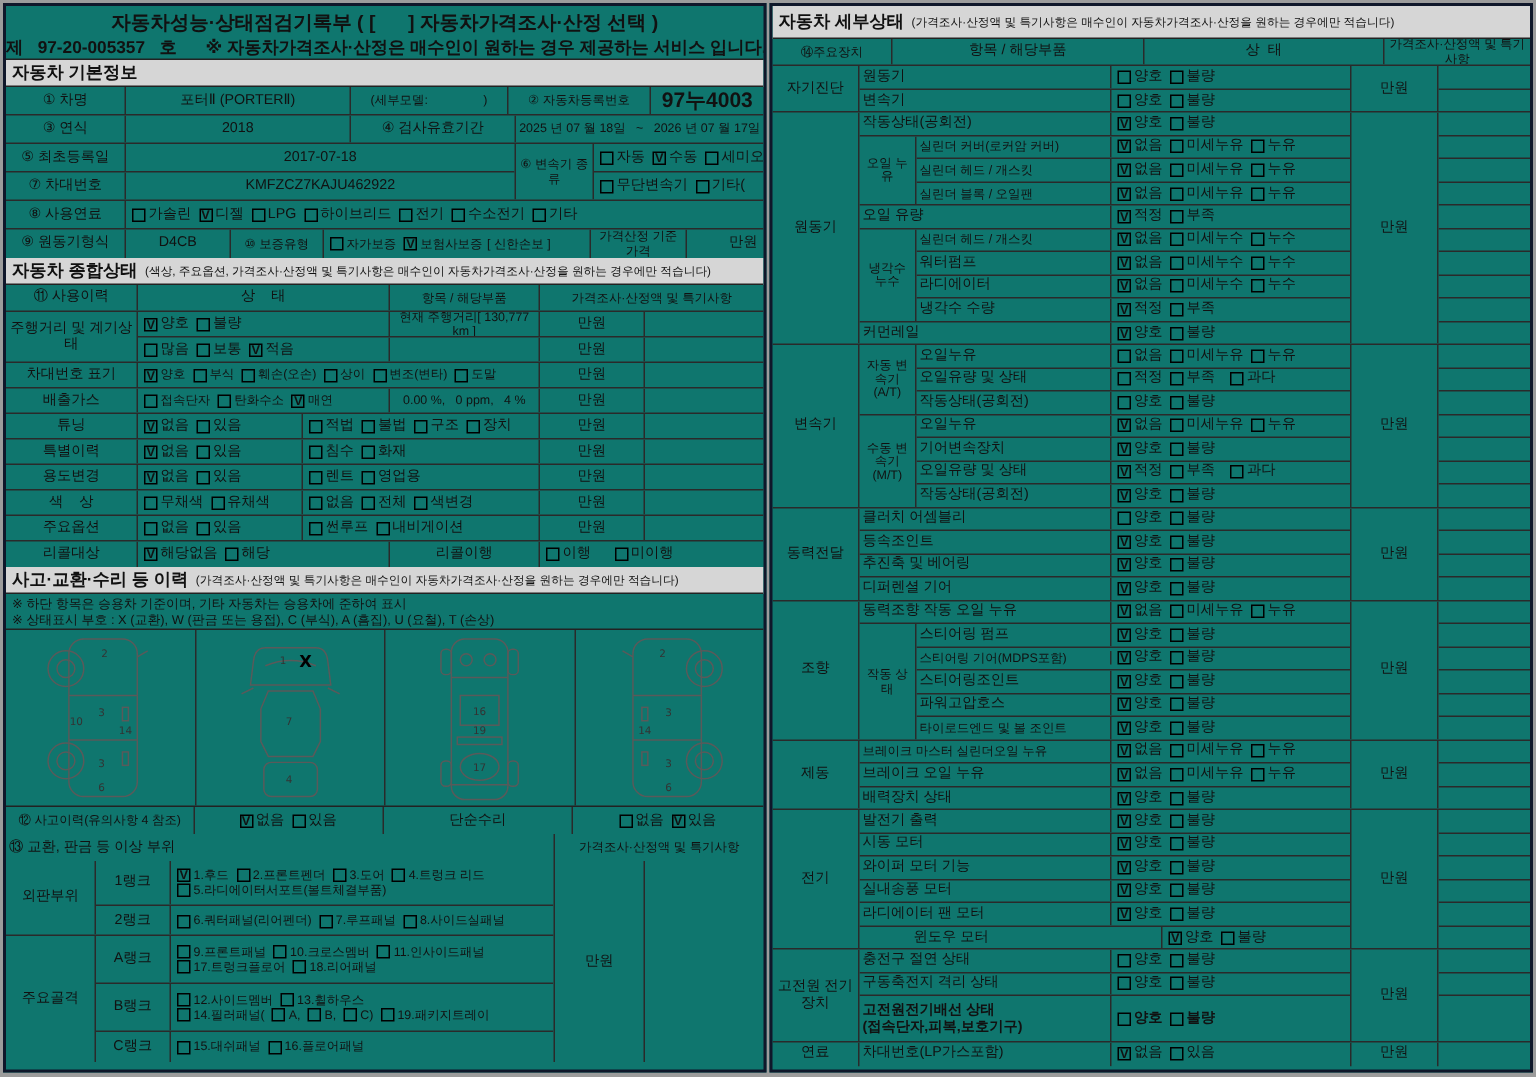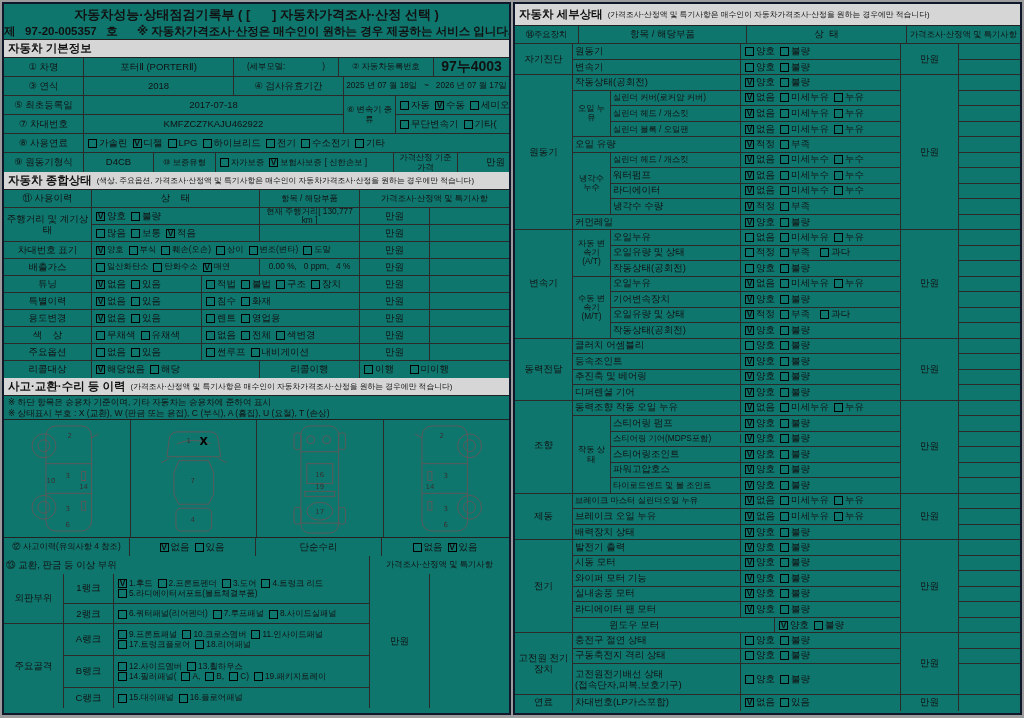--- a/index.html
+++ b/index.html
@@ -242,21 +242,21 @@
             </span>
           </div>
           <div class="tcell" style="width: 70px;">만원</div>
           <div class="tcell fx"></div>
         </div>
         <div class="trow" style="height: 17px;">
           <div class="tcell" style="width: 88px;">배출가스</div>
           <div class="tcell L S" style="width: 168px;">
             <span class="opt">
               <span class="cb"></span>
-              <span>일산화탄소</span>
+              <span>접속단자</span>
             </span>
             <span class="opt">
               <span class="cb"></span>
               <span>탄화수소</span>
             </span>
             <span class="opt">
               <span class="cb">V</span>
               <span>매연</span>
             </span>
           </div>
@@ -693,21 +693,21 @@
       </div>
   </div>
 
   <div class="page">
     <div class="secbar tall">
       <span class="sectitle">자동차 세부상태</span>
       <span class="secnote">(가격조사·산정액 및 특기사항은 매수인이 자동차가격조사·산정을 원하는 경우에만 적습니다)</span>
     </div>
     <div class="tbl" id="tbl-detail">
         <div class="trow" style="height: 18px;">
-          <div class="tcell S" style="width: 64px;">⑭주요장치</div>
+          <div class="tcell S" style="width: 80px;">⑭주요장치</div>
           <div class="tcell" style="width: 168px;">항목 / 해당부품</div>
           <div class="tcell P" style="width: 160px;">상  태</div>
           <div class="tcell fx S">가격조사·산정액 및 특기사항</div>
         </div>
         <div class="trow" style="height: 31px;">
           <div class="tcell" style="width: 58px;">자기진단</div>
           <div class="tcell stack" style="width: 328px;">
             <div class="trow" style="height: 15.5px;">
               <div class="tcell L" style="width: 168px;">원동기</div>
               <div class="tcell fx L">
@@ -1470,21 +1470,21 @@
                 <span class="opt">
                   <span class="cb"></span>
                   <span>양호</span>
                 </span>
                 <span class="opt">
                   <span class="cb"></span>
                   <span>불량</span>
                 </span>
               </div>
             </div>
-            <div class="trow" style="height: 31px;">
+            <div class="trow" style="height: 31px; font-weight: bold;">
               <div class="tcell L W" style="width: 168px;">
                 <span class="ptxt">고전원전기배선 상태</span>
                 <span class="brk"></span>
                 <span class="ptxt">(접속단자,피복,보호기구)</span>
               </div>
               <div class="tcell fx L">
                 <span class="opt">
                   <span class="cb"></span>
                   <span>양호</span>
                 </span>

